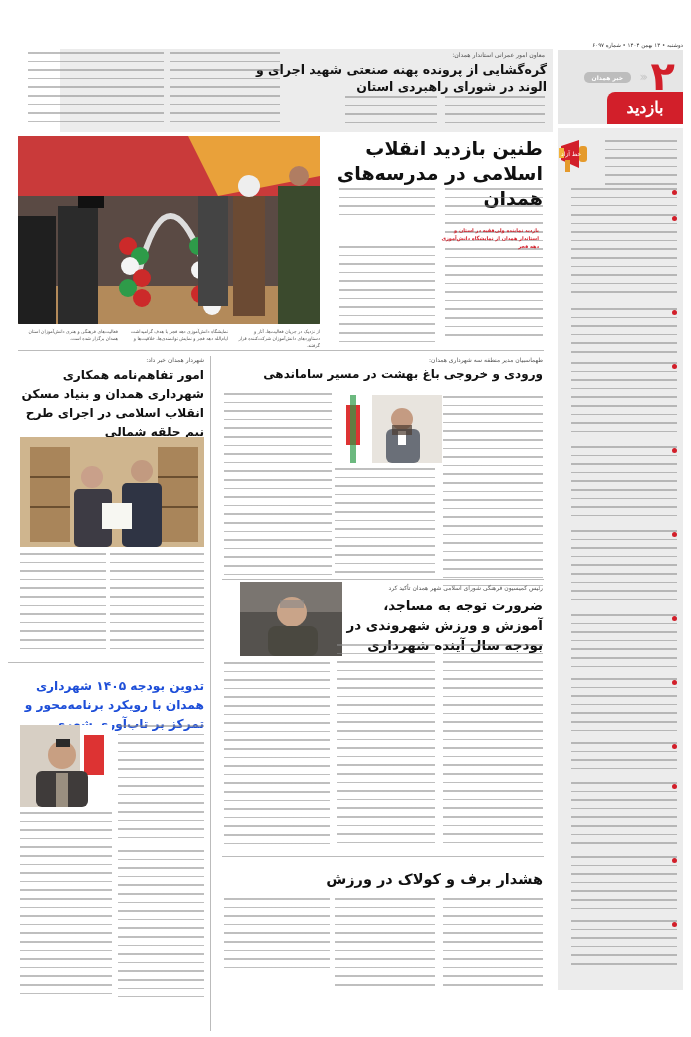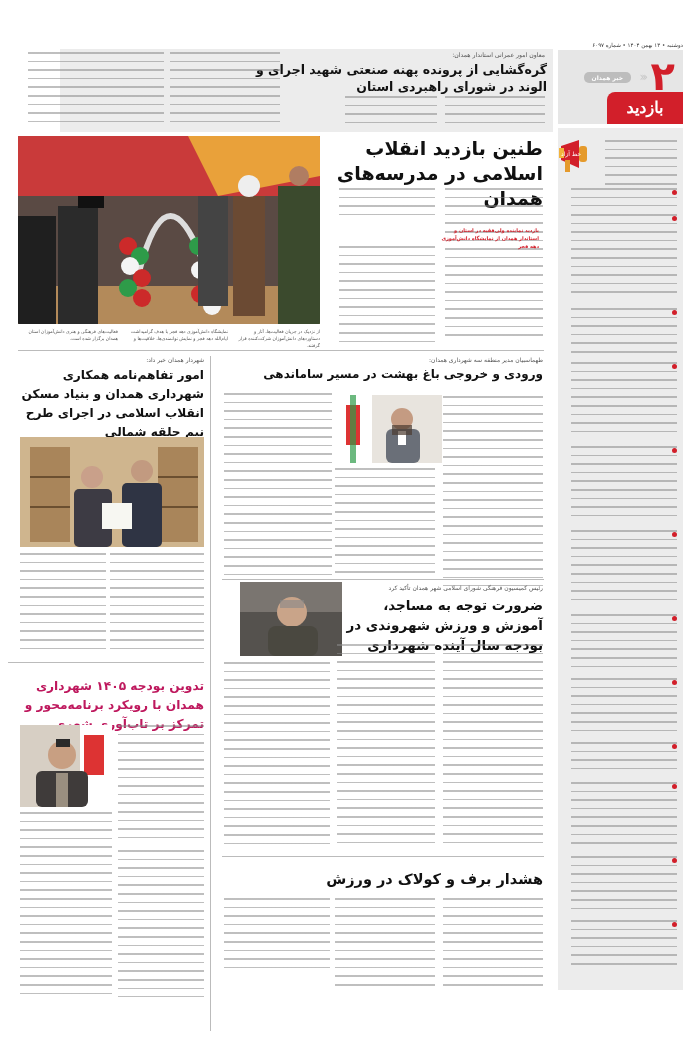--- a/index.html
+++ b/index.html
@@ -55,21 +55,21 @@
   #s3-kicker { top: 356px; left: 8px; width: 196px; font-size: 6px; color: #555; }
   #s3-title { top: 366px; left: 8px; width: 196px; font-size: 12.2px; font-weight: bold; line-height: 19px; color: #111; }
   #s3-photo { top: 437px; left: 20px; width: 184px; height: 110px; overflow: hidden; }
 
   
   #s4-kicker { top: 584px; right: 148px; font-size: 6px; color: #555; }
   #s4-title { top: 595px; right: 148px; width: 200px; font-size: 13.5px; font-weight: bold; line-height: 20px; color: #111; }
   #s4-photo { top: 582px; left: 240px; width: 102px; height: 74px; overflow: hidden; }
 
   
-  #s5-title { top: 677px; left: 8px; width: 196px; font-size: 12.2px; font-weight: bold; line-height: 19px; color: #be185d; }
+  #s5-title { top: 677px; left: 8px; width: 196px; font-size: 12.2px; font-weight: bold; line-height: 19px; color: #1d4ed8; }
   #s5-photo { top: 725px; left: 20px; width: 92px; height: 82px; overflow: hidden; }
 
   
   #s6-title { top: 871px; right: 148px; width: 330px; font-size: 14.5px; font-weight: bold; color: #111; }
 </style>
 </head>
 <body>
 
 <div class="abs" id="masthead-meta">دوشنبه • ۱۳ بهمن ۱۴۰۴ • شماره ۶۰۹۷</div>
 <div class="abs" id="mast-box"></div>

